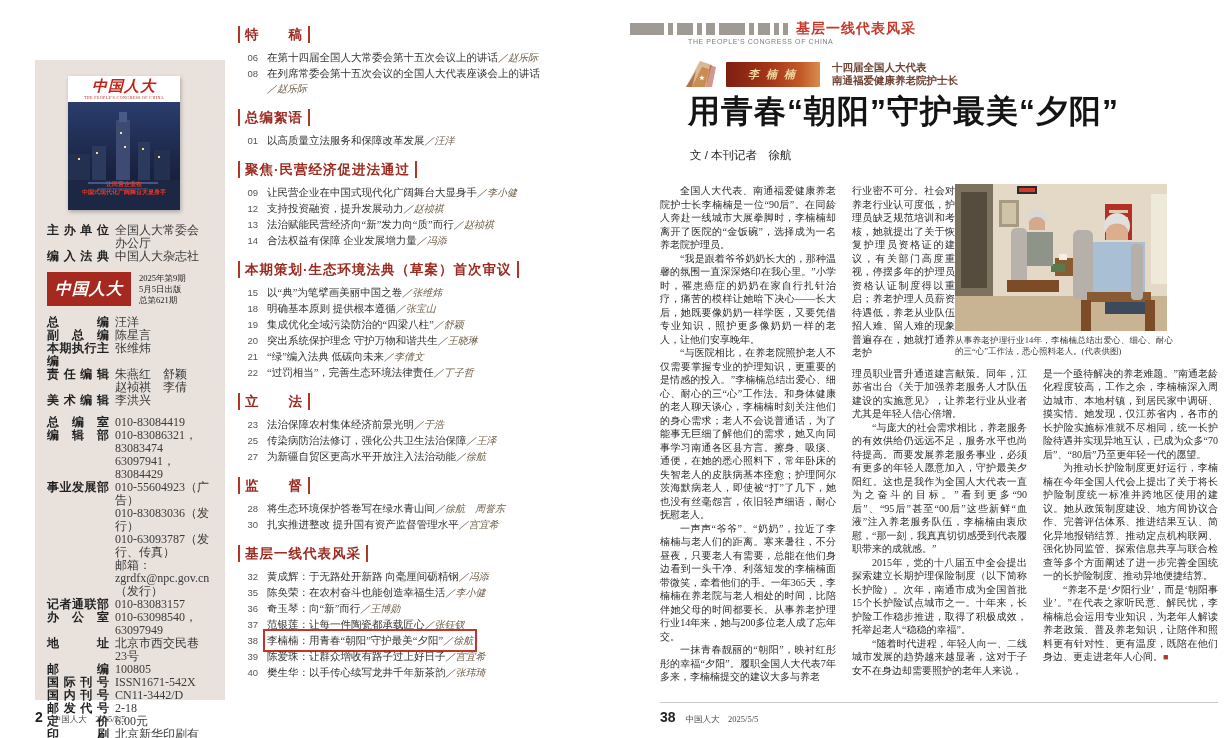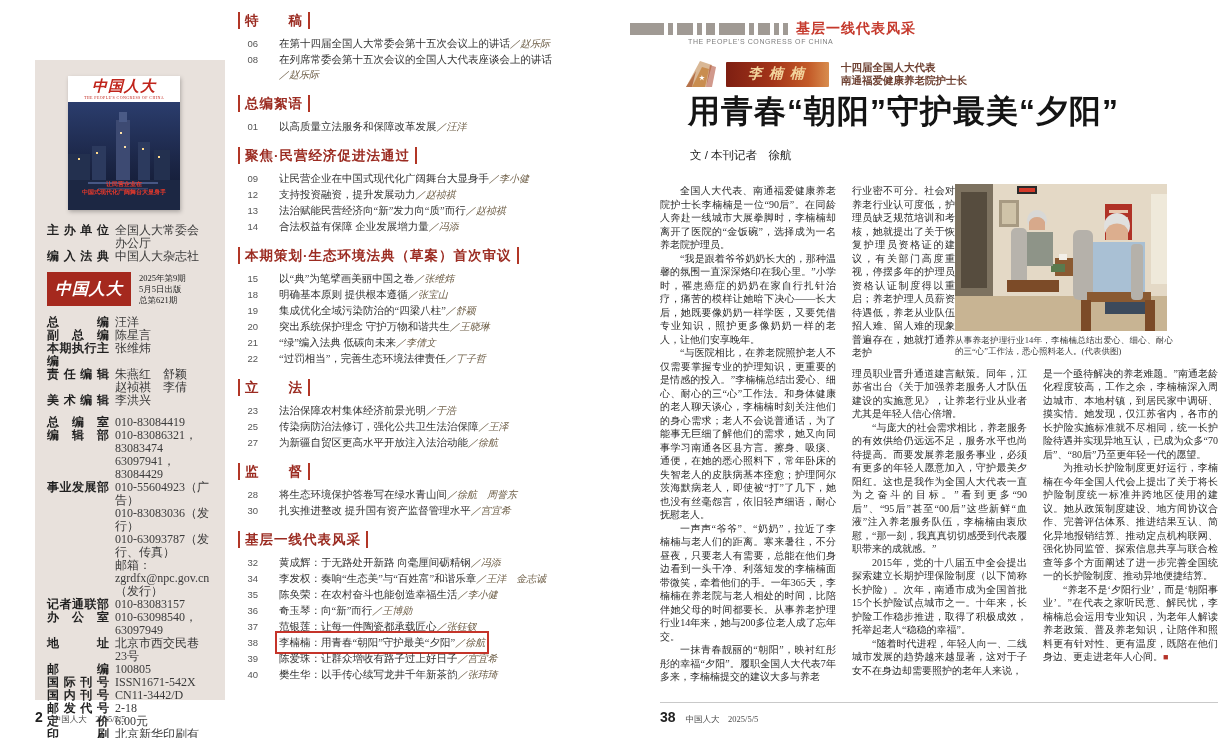--- a/index.html
+++ b/index.html
@@ -43,27 +43,27 @@
   .qr::before,.qr::after{content:"";position:absolute;width:9px;height:9px;background:#f3efec;
       border:2.5px solid #1e1e1c;box-sizing:border-box;}
   .qr::before{left:0;top:0;}
   .qr::after{right:0;top:0;}
   .qr .bl{position:absolute;left:0;bottom:0;width:9px;height:9px;background:#f3efec;
       border:2.5px solid #1e1e1c;box-sizing:border-box;}
   .qr .ct{position:absolute;left:15px;top:15px;width:10px;height:10px;background:#b5382c;border:1px solid #fff;}
   .qr-cap{font-size:7.5px;line-height:9px;color:#2e2e2e;}
 
   
-  .toc{position:absolute;left:238px;top:12px;width:366px;}
+  .toc{position:absolute;left:238px;top:26px;width:366px;}
   .toc-sec{margin-bottom:13px;}
   .toc-h{font-family:"Liberation Sans","DejaVu Sans",sans-serif;font-weight:bold;font-size:13.5px;
          color:#9b2b21;line-height:17px;margin-bottom:7px;}
   .toc-h .bars{display:inline-block;border-left:2px solid #b23626;border-right:2px solid #b23626;
          padding:0 5px;letter-spacing:1px;}
-  .toc-item{display:flex;font-size:10.5px;line-height:15px;margin-bottom:1px;gap:12px;}
+  .toc-item{display:flex;font-size:10.5px;line-height:15px;margin-bottom:1px;}
   .toc-item .no{flex:none;width:20px;margin-right:9px;color:#555;font-size:9.5px;
          font-family:"Liberation Sans","DejaVu Sans",sans-serif;text-align:right;}
   .toc-item .tx{color:#333;}
   .toc-item .au{font-style:italic;color:#70614a;font-size:10px;}
   .toc-item.hl .tx{outline:2px solid #c5342a;outline-offset:2px;}
 
   .lp-footer{position:absolute;left:35px;top:709px;display:flex;align-items:baseline;}
   .pageno{font-family:"Liberation Sans","DejaVu Sans",sans-serif;font-weight:bold;font-size:14px;color:#222;}
   .footer-txt{font-size:8.5px;color:#4a4a4a;margin-left:10px;}
 
@@ -74,21 +74,21 @@
   .col-title{font-family:"Liberation Sans","DejaVu Sans",sans-serif;font-weight:bold;
              font-size:14px;color:#c5392c;margin-left:4px;letter-spacing:1px;}
   .rp-header .en{font-size:7px;color:#7d7d7d;letter-spacing:.6px;margin:3px 0 0 58px;
              font-family:"Liberation Sans","DejaVu Sans",sans-serif;}
 
   .badge-row{position:absolute;left:682px;top:57px;display:flex;align-items:center;}
   .badge-icon{width:50px;height:34px;flex:none;margin-right:-6px;position:relative;z-index:2;}
   .badge-banner{height:25px;background:linear-gradient(90deg,#7e1f12,#a33419 45%,#c35a28 80%,#d88d4e);
              color:#f3d59e;display:flex;align-items:center;padding:0 18px 0 22px;
              font-family:"Liberation Serif",serif;font-weight:bold;font-style:italic;
-             font-size:14px;letter-spacing:7px;border-radius:1px;}
+             font-size:11px;letter-spacing:7px;border-radius:1px;}
   .badge-roles{margin-left:12px;font-family:"Liberation Sans","DejaVu Sans",sans-serif;
              font-weight:bold;font-size:10.5px;line-height:13.5px;color:#6e4132;}
 
   .article-title{position:absolute;left:688px;top:90px;width:540px;
              font-family:"Liberation Sans","DejaVu Sans",sans-serif;font-weight:900;
              font-size:32px;letter-spacing:1px;color:#141414;}
   .byline{position:absolute;left:690px;top:148px;font-size:11.5px;color:#222;
              font-family:"Liberation Sans","DejaVu Sans",sans-serif;}
 
   .article{position:absolute;left:660px;top:184px;width:558px;height:514px;display:flex;}
@@ -410,24 +410,20 @@
         <div class="toc-item">
           <span class="no">30</span>
           <span class="tx">扎实推进整改 提升国有资产监督管理水平<span class="au">／宫宜希</span></span>
         </div>
       </div>
       <div class="toc-sec">
         <div class="toc-h"><span class="bars">基层一线代表风采</span></div>
         <div class="toc-item">
           <span class="no">32</span>
           <span class="tx">黄成辉：于无路处开新路 向毫厘间砺精钢<span class="au">／冯添</span></span>
-        </div>
-        <div class="toc-item">
-          <span class="no">34</span>
-          <span class="tx">李发权：奏响“生态美”与“百姓富”和谐乐章<span class="au">／王洋　金志诚</span></span>
         </div>
         <div class="toc-item">
           <span class="no">35</span>
           <span class="tx">陈奂荣：在农村奋斗也能创造幸福生活<span class="au">／李小健</span></span>
         </div>
         <div class="toc-item">
           <span class="no">36</span>
           <span class="tx">奇玉琴：向“新”而行<span class="au">／王博勋</span></span>
         </div>
         <div class="toc-item">

